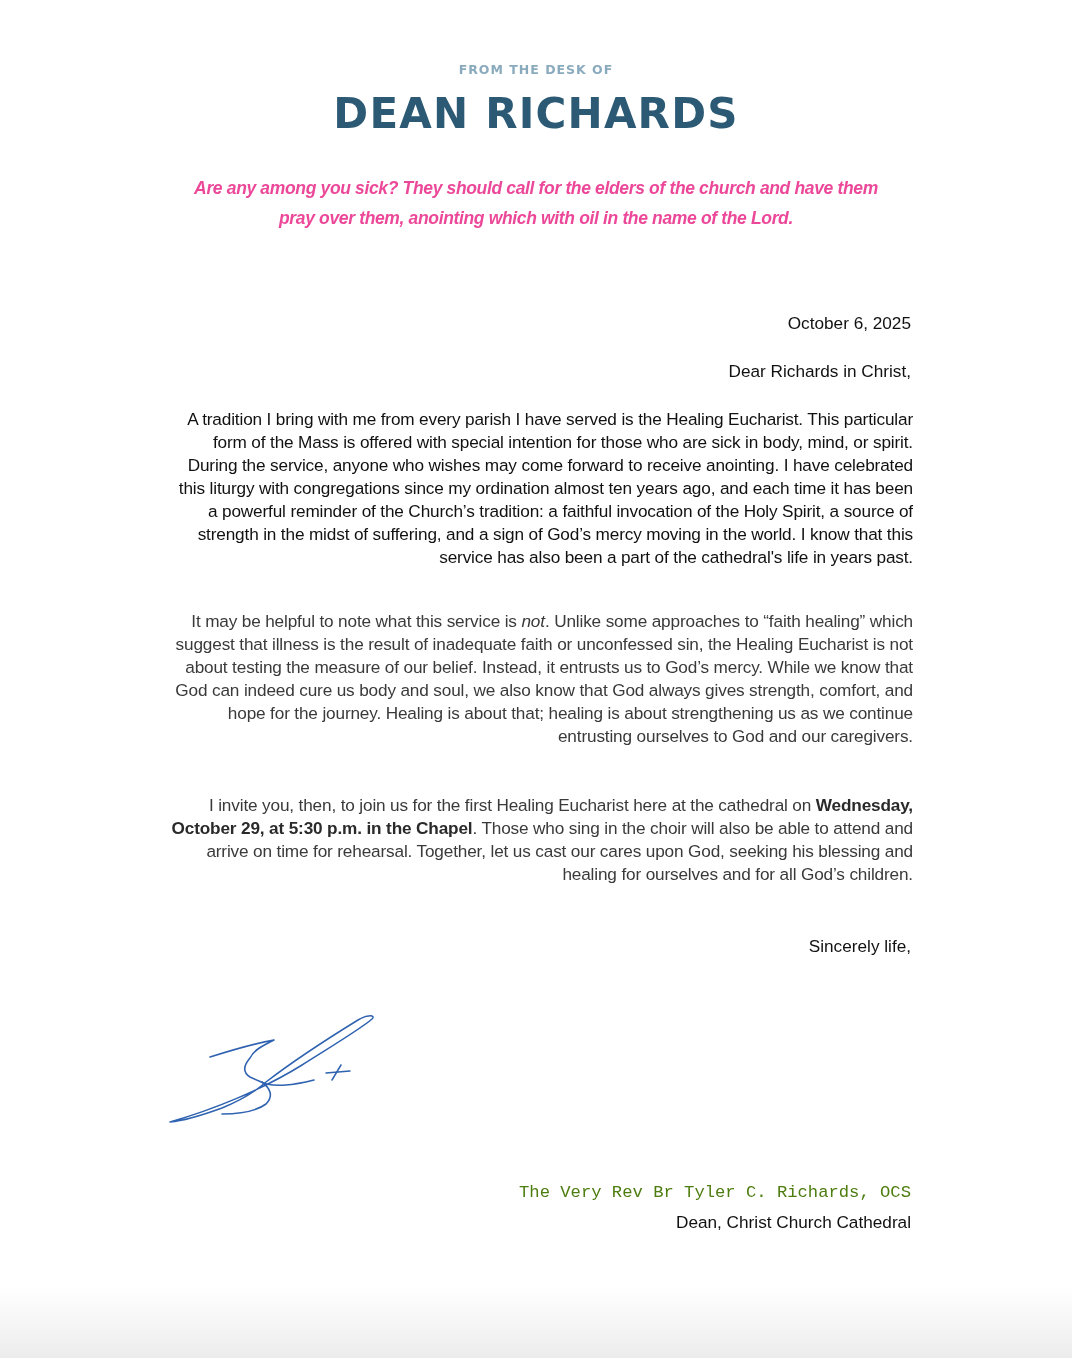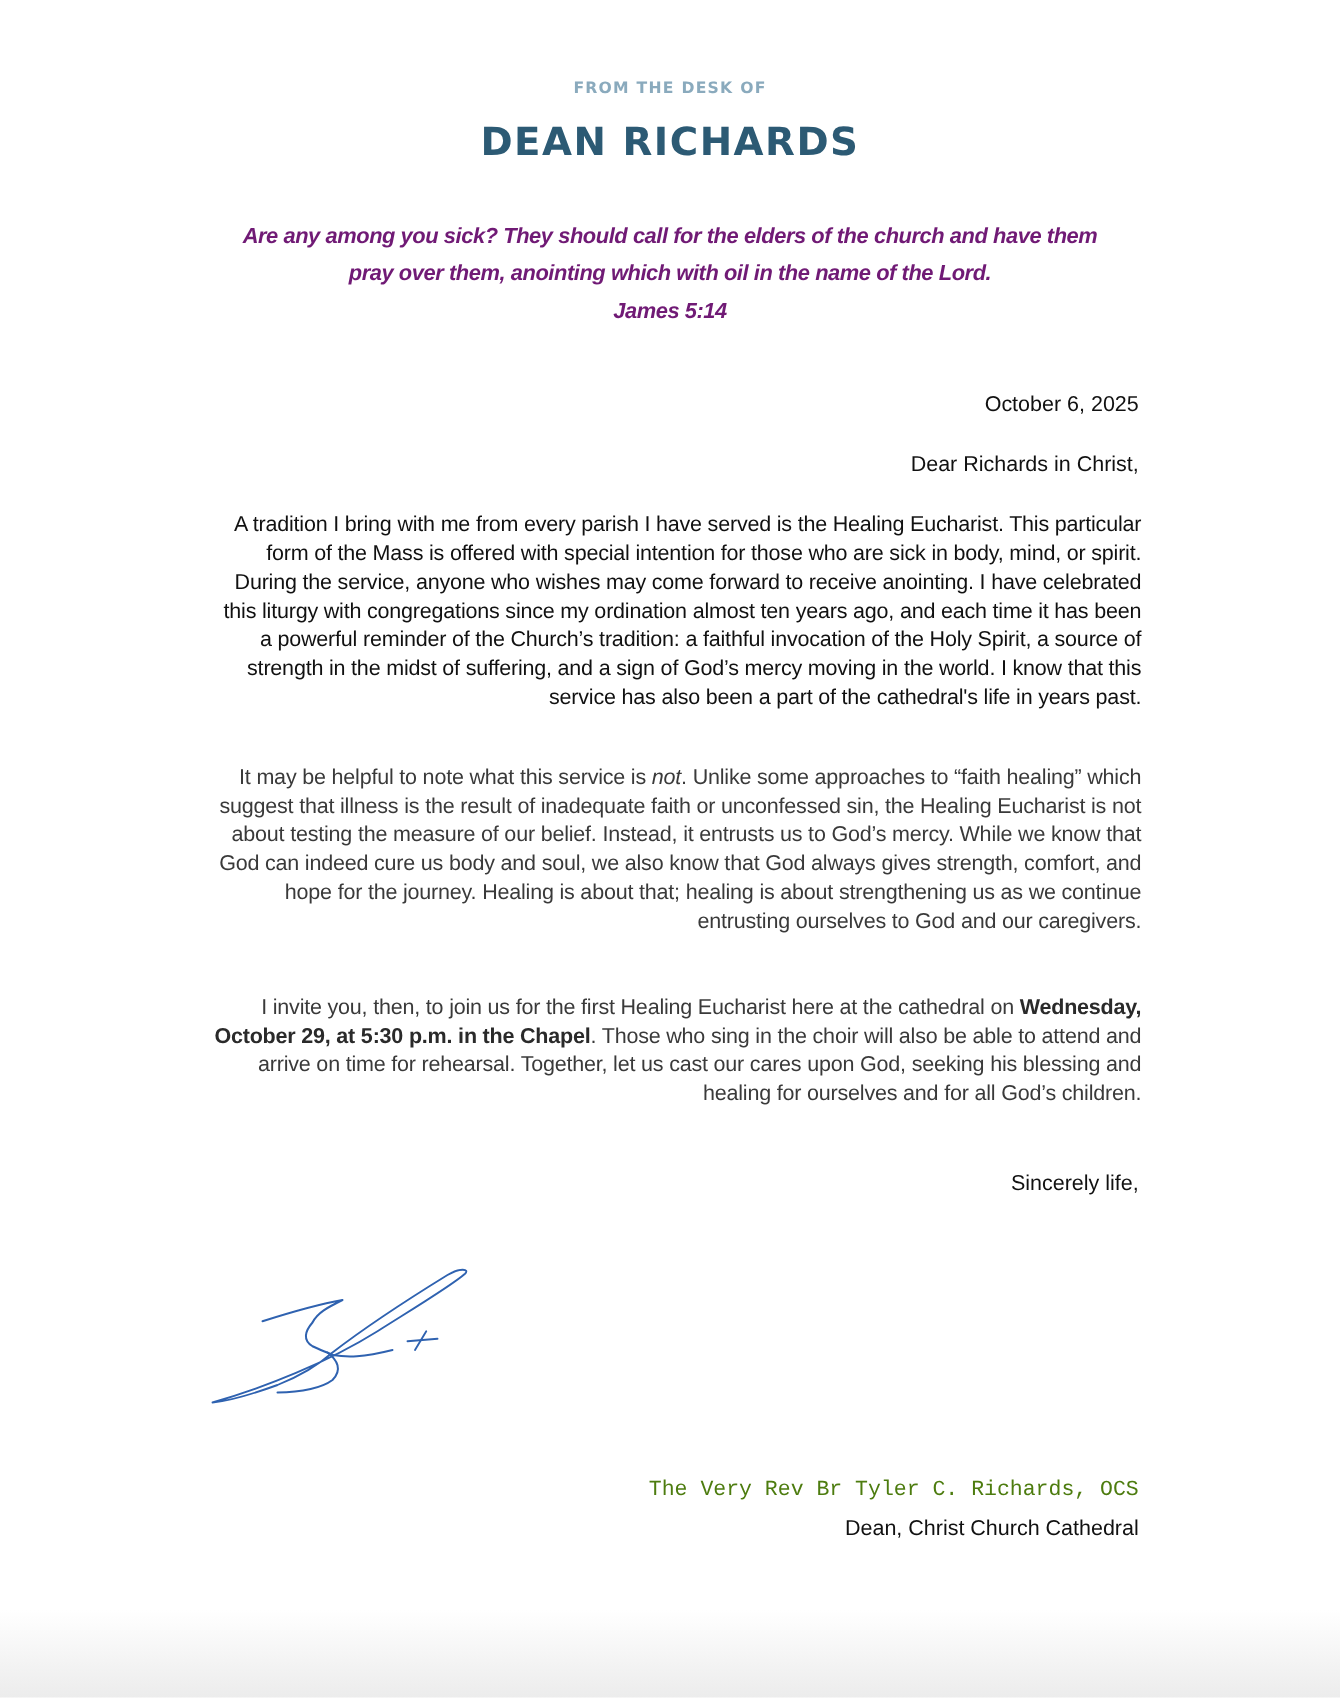--- a/index.html
+++ b/index.html
@@ -35,37 +35,37 @@
       font-weight: bold;
       font-size: 12.5px;
       letter-spacing: 1px;
       color: #8aaabd;
       line-height: 16px;
     }
     .header-name {
       margin-top: 18px;
       font-family: "DejaVu Sans", sans-serif;
       font-weight: bold;
-      font-size: 31px;
+      font-size: 42px;
       letter-spacing: 1.2px;
       color: #2c5a74;
       line-height: 36px;
     }
     .epigraph {
       position: absolute;
       left: 140px;
       right: 140px;
       top: 173px;
       text-align: center;
       font-family: "Liberation Sans", sans-serif;
       font-weight: bold;
       font-style: italic;
       font-size: 17.5px;
       line-height: 30px;
-      color: #701a75;
+      color: #ec4899;
       letter-spacing: -0.35px;
     }
     .epigraph div {
       white-space: nowrap;
     }
     .letter {
       position: absolute;
       left: 166px;
       width: 745px;
       font-family: "Liberation Sans", sans-serif;
@@ -125,21 +125,20 @@
 <body>
 
 <div class="header">
   <div class="header-kicker">FROM THE DESK OF</div>
   <div class="header-name">DEAN RICHARDS</div>
 </div>
 
 <div class="epigraph">
   <div>Are any among you sick? They should call for the elders of the church and have them</div>
   <div>pray over them, anointing which with oil in the name of the Lord.</div>
-  <div>James 5:14</div>
 </div>
 
 <div class="letter date">October 6, 2025</div>
 
 <div class="letter salutation">Dear Richards in Christ,</div>
 
 <p class="letter para para1">A tradition I bring with me from every parish I have served is the Healing Eucharist. This particular form of the Mass is offered with special intention for those who are sick in body, mind, or spirit. During the service, anyone who wishes may come forward to receive anointing. I have celebrated this liturgy with congregations since my ordination almost ten years ago, and each time it has been a powerful reminder of the Church’s tradition: a faithful invocation of the Holy Spirit, a source of strength in the midst of suffering, and a sign of God’s mercy moving in the world. I know that this service has also been a part of the cathedral's life in years past.</p>
 
 <p class="letter para para2"><span>It may be helpful to note what this service is </span><i>not</i><span>. Unlike some approaches to “faith healing” which suggest that illness is the result of inadequate faith or unconfessed sin, the Healing Eucharist is not about testing the measure of our belief. Instead, it entrusts us to God’s mercy. While we know that God can indeed cure us body and soul, we also know that God always gives strength, comfort, and hope for the journey.  Healing is about that; healing is about strengthening us as we continue entrusting ourselves to God and our caregivers.</span></p>
 

